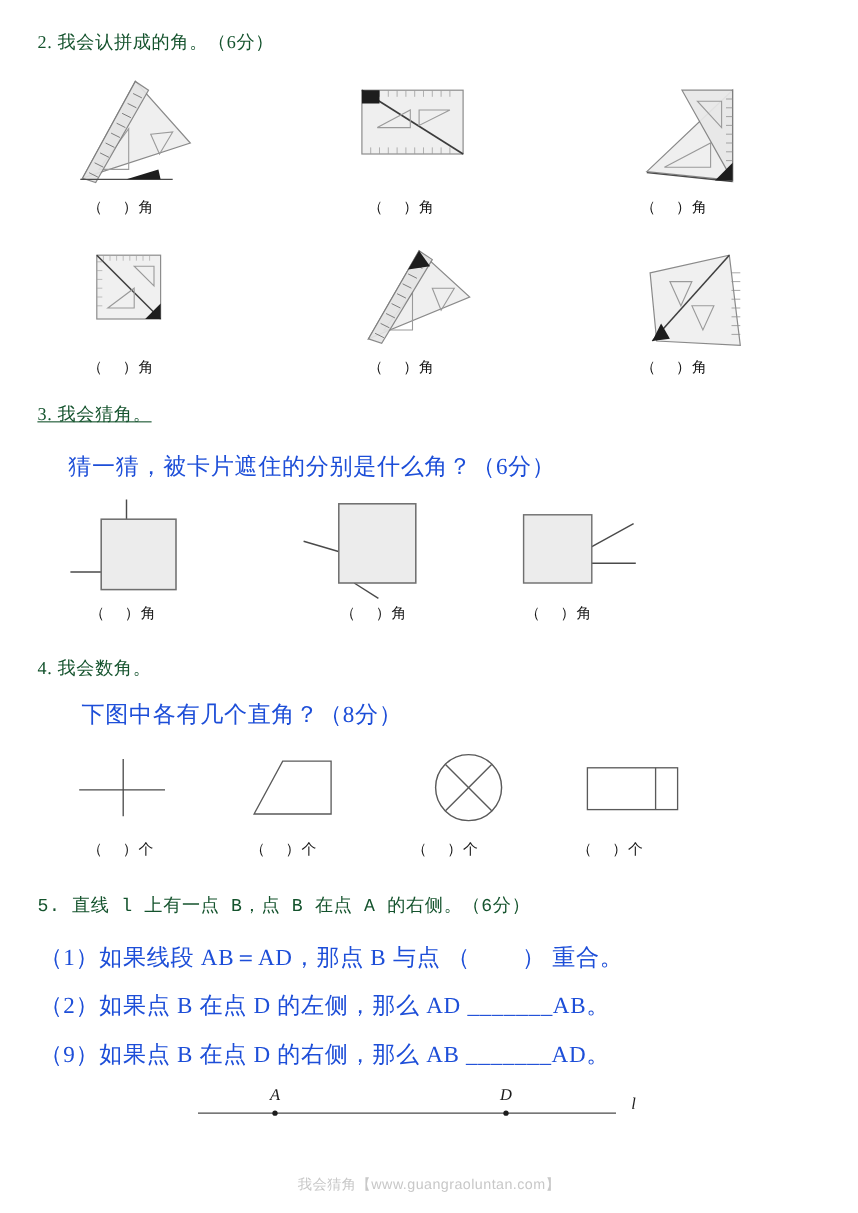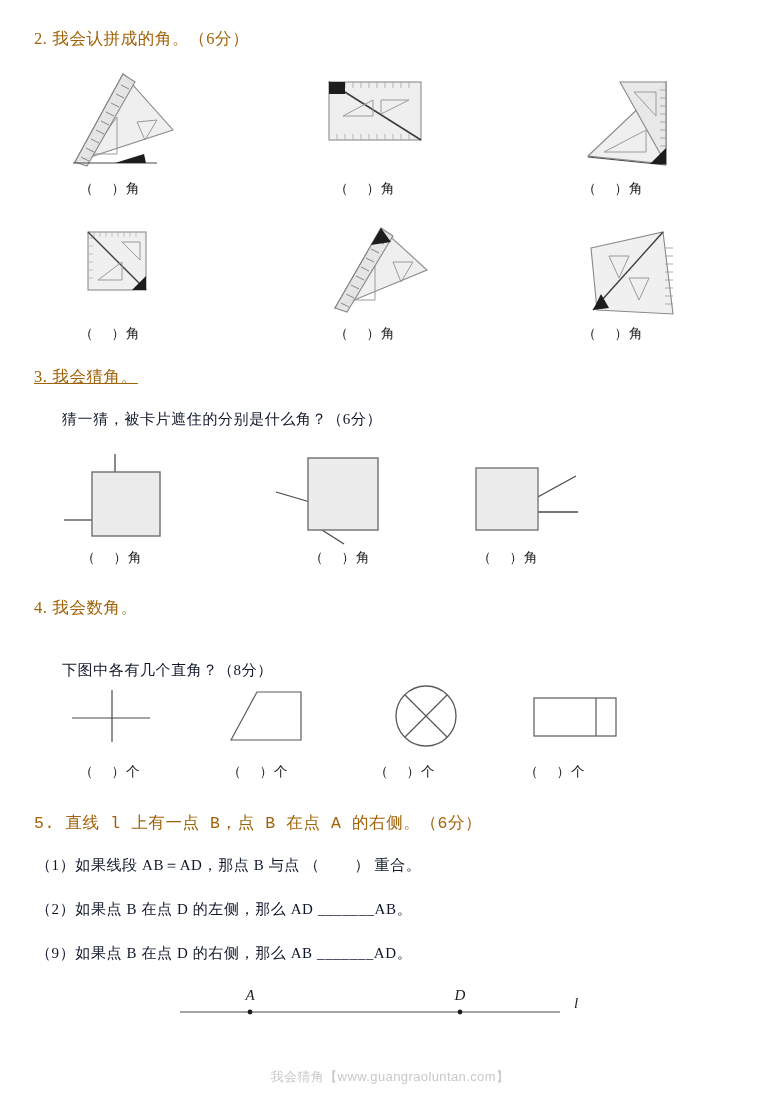--- a/index.html
+++ b/index.html
@@ -20,27 +20,27 @@
     width: 780px;
     height: 1103px;
     padding: 0;
     box-sizing: border-box;
   }
 
   
   .q-head {
     font-size: 16.5px;
     letter-spacing: 0.6px;
-    color: #a16207;
+    color: #14532d;
     white-space: pre;
   }
   .q-sub {
-    font-size: 15px;
+    font-size: 21px;
     letter-spacing: 0.6px;
-    color: #0f172a;
+    color: #1d4ed8;
     white-space: pre;
   }
   .blank-label {
     font-size: 13.5px;
     letter-spacing: 1px;
     color: #161616;
     white-space: pre;
   }
 
   
@@ -302,21 +302,21 @@
 
     <div class="ans-row" style="top:549px;">
       <div class="ans-cell blank-label" style="left:52px;">（    ）角</div>
       <div class="ans-cell blank-label" style="left:280px;">（    ）角</div>
       <div class="ans-cell blank-label" style="left:448px;">（    ）角</div>
     </div>
   </div>
 
   <div class="sec" style="top:0;">
     <div class="sec-title q-head" style="top:597px;">4. 我会数角。</div>
-    <div class="sec-sub q-sub" style="top:661px;">下图中各有几个直角？（8分）</div>
+    <div class="sec-sub q-sub" style="top:635px;margin-left:12px;">下图中各有几个直角？（8分）</div>
 
     <div class="fig-row" style="top:680px;">
       <div class="fig-cell" style="left:40px; top:0; width:150px;">
         <svg width="110" height="70" viewBox="0 0 110 70">
           <line x1="12" y1="38" x2="90" y2="38" stroke="#4a4a4a" stroke-width="1.2"></line>
           <line x1="52" y1="10" x2="52" y2="62" stroke="#4a4a4a" stroke-width="1.2"></line>
         </svg>
       </div>
 
       <div class="fig-cell" style="left:190px; top:-2px; width:160px;">

